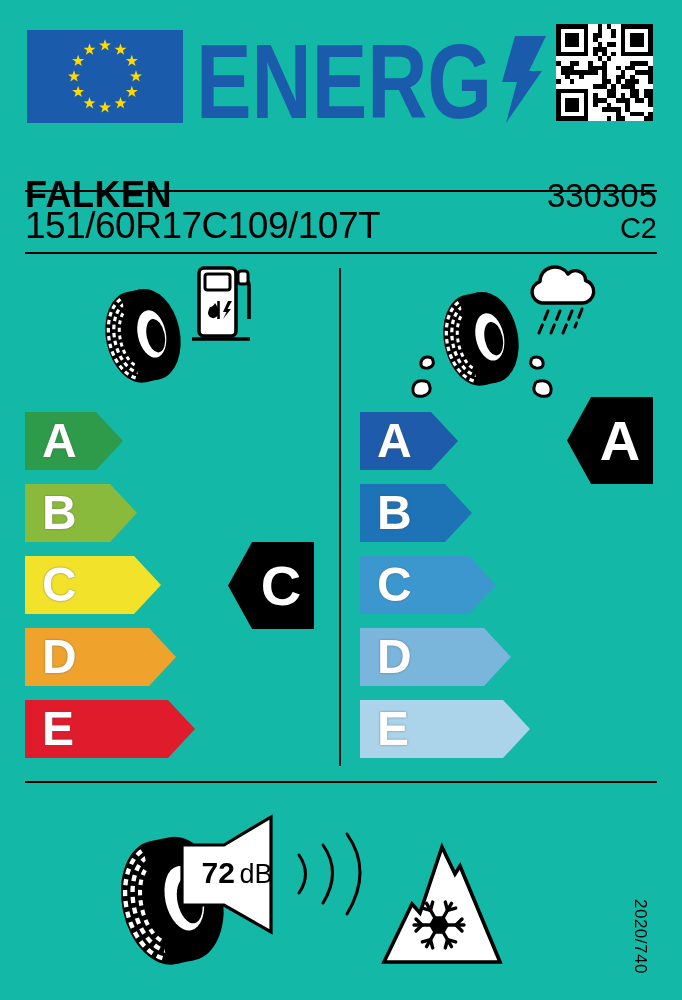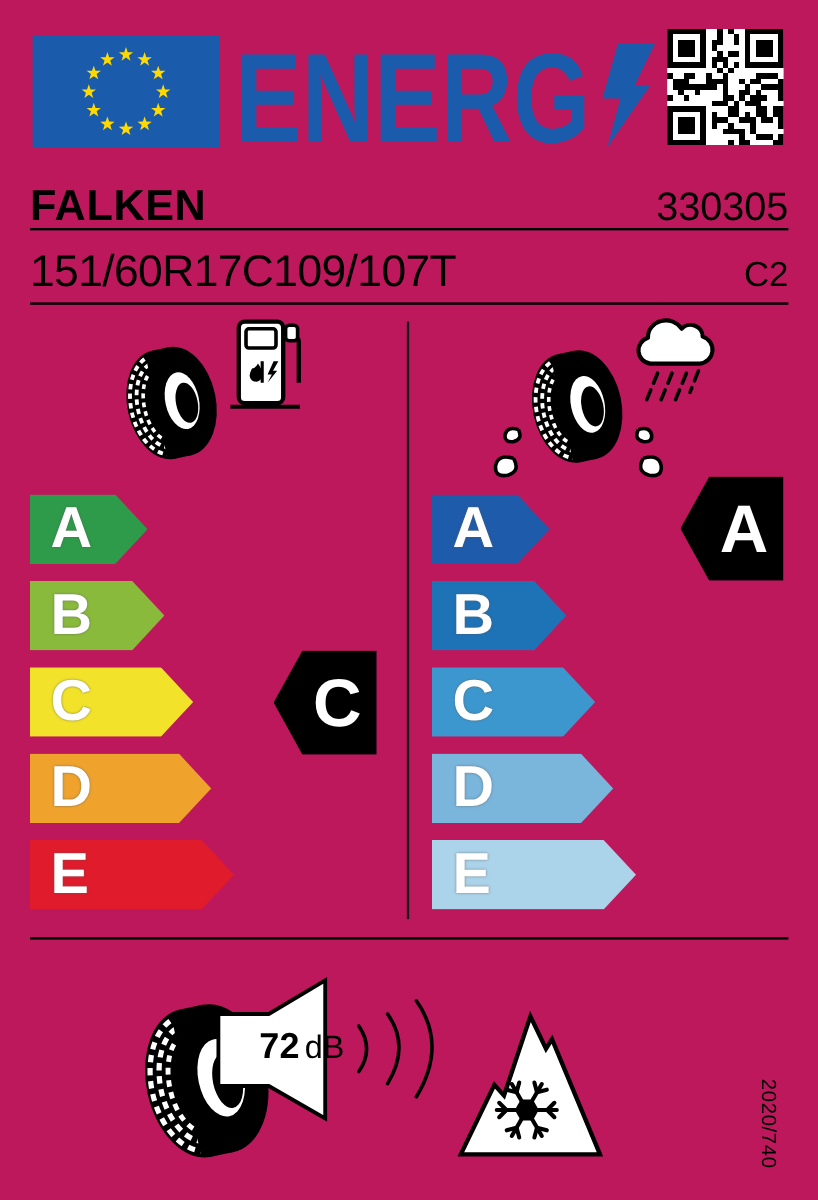--- a/index.html
+++ b/index.html
@@ -1,25 +1,25 @@
 <!DOCTYPE html>
 <html><head>
 <meta charset="utf-8">
 <style>
   html,body{margin:0;padding:0;background:#fff;}
   .label{
-    position:relative;width:682px;height:1000px;background:#be185d;
+    position:relative;width:682px;height:1000px;background:#14b8a6;
     font-family:"Liberation Sans", sans-serif;color:#000;overflow:hidden;
   }
   .abs{position:absolute;}
   
   .energ-svg text{font-family:"Liberation Sans",sans-serif;font-weight:bold;}
   
   .row{left:25px;width:632px;display:flex;justify-content:space-between;align-items:baseline;}
-  .brand-name{font-size:36px;font-weight:bold;letter-spacing:.5px;}
+  .brand-name{font-size:36px;font-weight:bold;letter-spacing:.5px;margin-top:24px;}
   .article-code{font-size:33px;}
   .tyre-size{font-size:37px;letter-spacing:-.5px;}
   .tyre-class{font-size:29px;}
   .hline{left:25px;width:632px;height:2.4px;background:#000;}
   .vline{left:339px;top:268px;width:2px;height:498px;background:#1a1a1a;}
   
   .arrow{
     height:58px;
     clip-path:polygon(0 0, calc(100% - 27px) 0, 100% 50%, calc(100% - 27px) 100%, 0 100%);
     display:flex;align-items:center;
@@ -28,21 +28,21 @@
     font-size:48px;font-weight:bold;color:#fff;padding-left:17px;line-height:1;
     text-shadow:0 0 2px rgba(90,90,90,.8);
   }
   .indicator{
     width:86px;height:87px;background:#000;
     clip-path:polygon(28% 0, 100% 0, 100% 100%, 28% 100%, 0 50%);
     display:flex;align-items:center;justify-content:center;
   }
   .indicator .il{font-size:56px;font-weight:bold;color:#fff;padding-left:20px;line-height:1;}
   
-  .db-text{left:187px;top:856px;width:100px;text-align:right;white-space:nowrap;}
+  .db-text{left:187px;top:856px;width:100px;text-align:center;white-space:nowrap;}
   .db-text .v{font-size:30px;font-weight:bold;}
   .db-text .u{font-size:27px;}
   .noise-classes{left:241px;top:922px;white-space:nowrap;}
   .noise-classes .s{font-size:25px;}
   .noise-classes .b{font-size:45px;font-weight:bold;letter-spacing:-1px;}
   .reg-text{left:630px;top:899px;writing-mode:vertical-rl;font-size:17px;letter-spacing:.5px;}
   svg{display:block;}
 </style>
 </head>
 <body>

